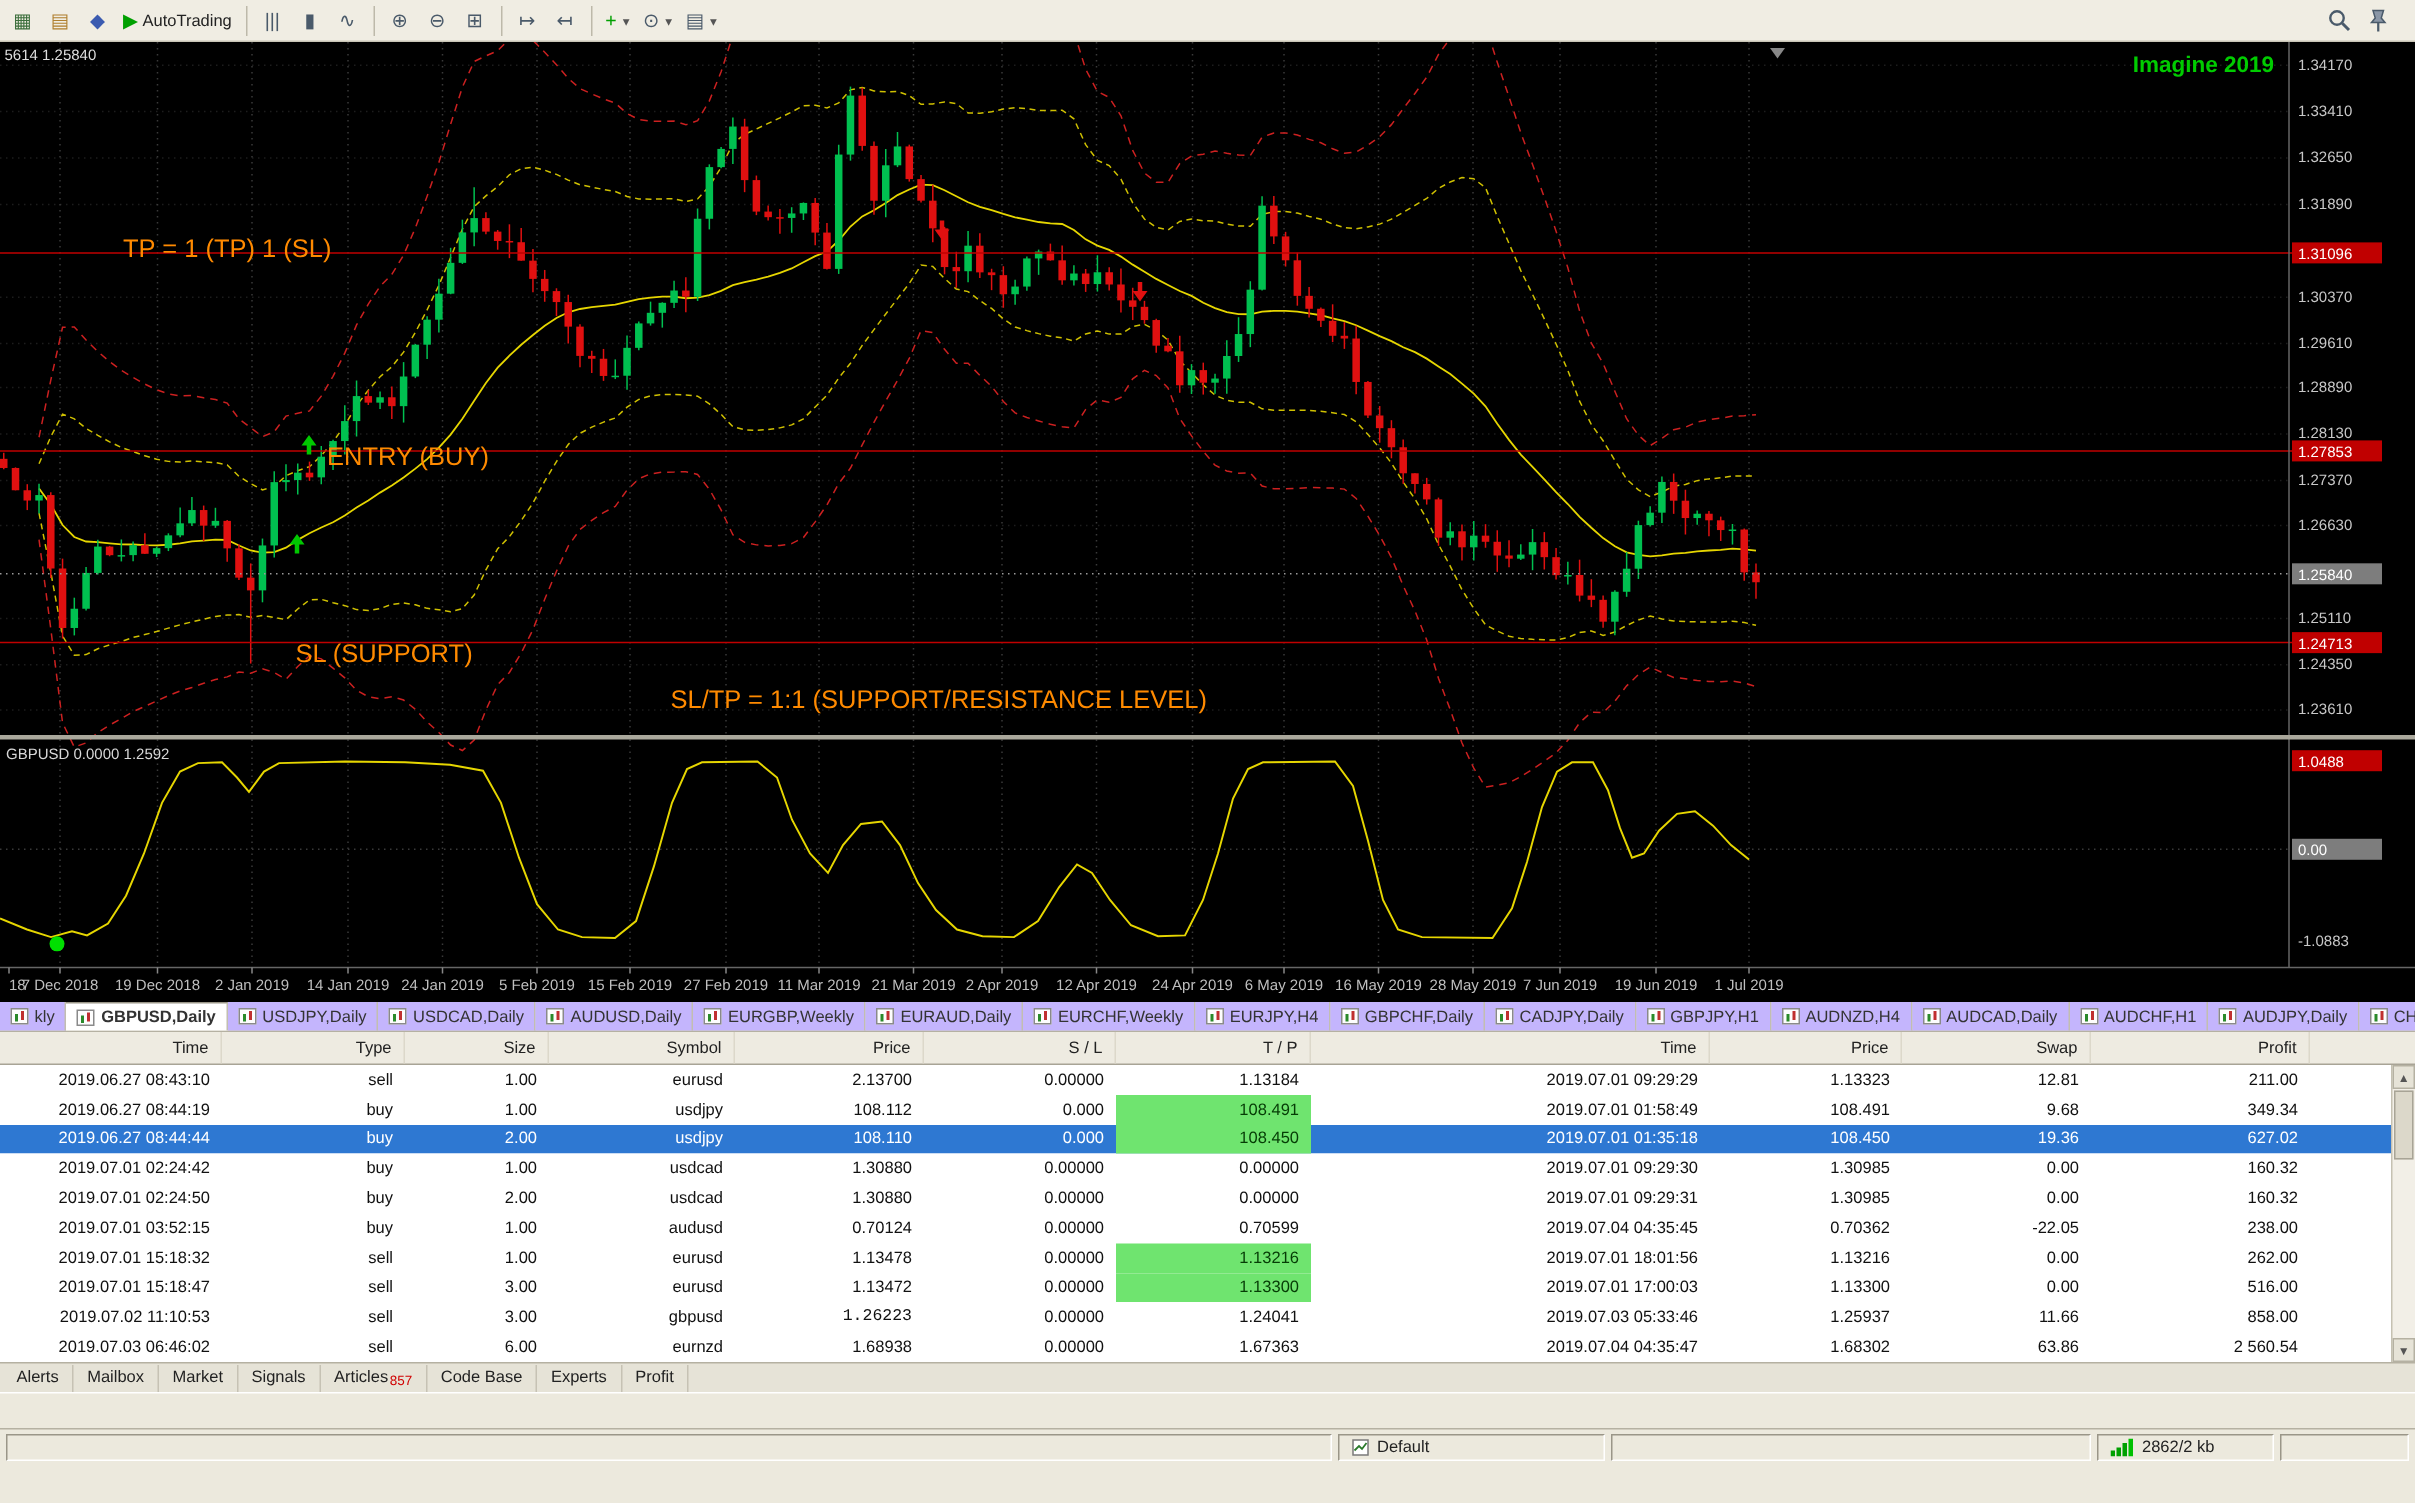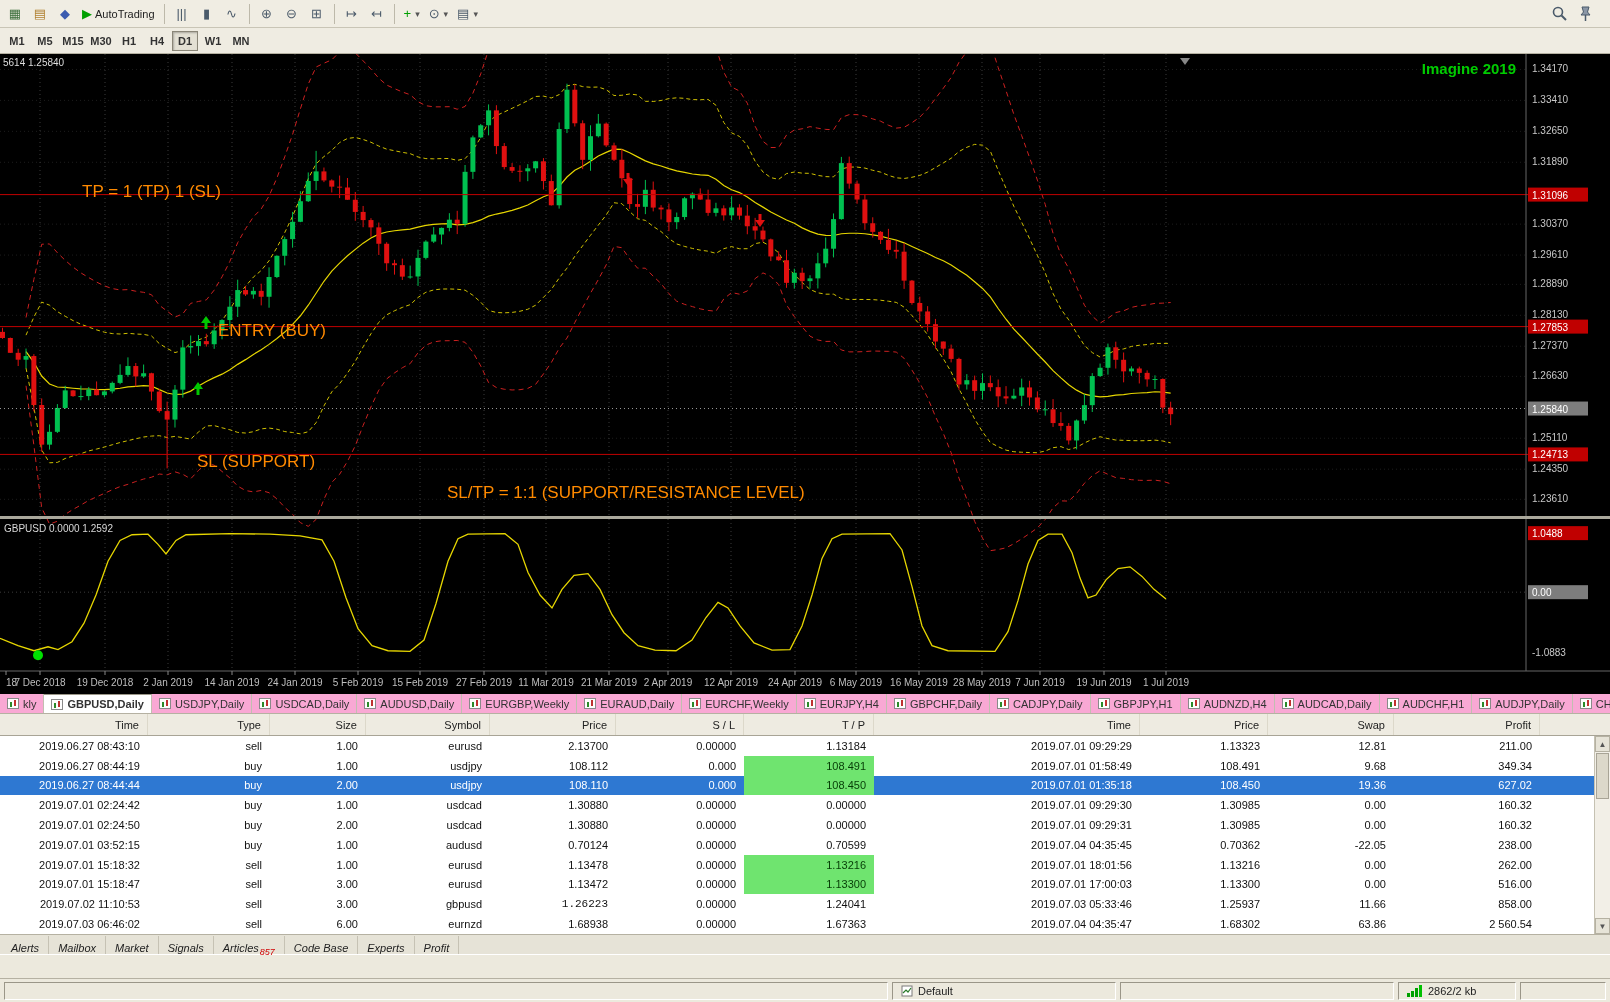--- a/index.html
+++ b/index.html
@@ -18,21 +18,21 @@
   .tfbar{height:26px;background:#efece2;border-bottom:1px solid #b5b1a2;display:flex;align-items:center;padding:0 4px;gap:2px;}
   .tfbtn{min-width:26px;height:20px;display:flex;align-items:center;justify-content:center;font-size:11px;font-weight:bold;color:#333;border:1px solid transparent;}
   .tfbtn.active{border:1px solid #8a8678;background:#e3e0d4;box-shadow:inset 1px 1px 2px rgba(0,0,0,.25);}
 
   
   .chart-region{height:640px;background:#000;position:relative;}
   .chart-region svg{display:block;}
 
   
   .chart-tabs{height:20px;background:#e6e3d7;border-bottom:1px solid #b5b1a2;display:flex;align-items:flex-end;padding:1px 0 0 0;}
-  .ctab{height:19px;display:flex;align-items:center;gap:4px;padding:0 7px;font-size:11px;color:#333;border-right:1px solid #c2beb0;background:#f9a8d4;white-space:nowrap;}
+  .ctab{height:19px;display:flex;align-items:center;gap:4px;padding:0 7px;font-size:11px;color:#333;border-right:1px solid #c2beb0;background:#c4b5fd;white-space:nowrap;}
   .ctab.active{background:#ffffff;font-weight:bold;border-top:1px solid #9a9688;}
   .tico{width:12px;height:11px;background:#fdfdfd;border:1px solid #8a8a8a;position:relative;display:inline-block;flex:none;}
   .tico::before{content:"";position:absolute;left:2px;top:3px;width:2px;height:5px;background:#2a8a2a;}
   .tico::after{content:"";position:absolute;left:6px;top:1px;width:2px;height:6px;background:#c03030;}
 
   
   .ttable{background:#fff;position:relative;}
   .thead{display:flex;height:22px;background:#eeebe1;border-bottom:1px solid #a8a496;align-items:center;}
   .hcell{height:100%;display:flex;align-items:center;justify-content:flex-end;padding-right:8px;font-size:11px;color:#222;border-right:1px solid #dcd8ca;}
   .tbody{height:198px;background:#fff;}
@@ -41,30 +41,30 @@
   .trow.sel .tcell{color:#fff;}
   .tcell{height:100%;display:flex;align-items:center;justify-content:flex-end;padding-right:8px;font-size:11px;color:#111;white-space:nowrap;}
   .tcell.hit{background:#6fe46f;color:#063c06 !important;}
   .trow.sel .tcell.hit{color:#063c06 !important;}
   .vscroll{position:absolute;top:22px;right:0;width:16px;height:198px;background:#f2efe7;border-left:1px solid #c5c1b2;display:flex;flex-direction:column;}
   .varrow{height:16px;display:flex;align-items:center;justify-content:center;font-size:8px;color:#555;background:#e6e3d7;border:1px solid #b5b1a2;}
   .vthumb{height:46px;margin:1px;background:#dcd8ca;border:1px solid #a8a496;}
 
   
   .bottom-tabs{height:20px;background:#e6e3d7;border-top:1px solid #b5b1a2;display:flex;align-items:center;padding-left:2px;}
-  .btab{height:18px;display:flex;align-items:flex-end;gap:1px;padding:2px 9px 0 9px;font-size:11px;color:#222;border-right:1px solid #c6c2b4;font-style:italic;}
+  .btab{height:18px;display:flex;align-items:flex-start;gap:1px;padding:2px 9px 0 9px;font-size:11px;color:#222;border-right:1px solid #c6c2b4;}
   .btab .badge{color:#d00000;font-size:9px;position:relative;top:3px;}
 
   .gap-strip{height:24px;background:#ece9dd;border-top:1px solid #fff;}
 
   
   .status-bar{height:24px;background:#ece9dd;border-top:1px solid #b5b1a2;display:flex;align-items:center;gap:4px;padding:2px 4px;}
   .spanel{height:18px;border:1px solid;border-color:#9a9688 #fff #fff #9a9688;display:flex;align-items:center;padding:0 8px;font-size:11px;color:#222;gap:5px;}
   .spanel.fill1{width:884px;}
-  .spanel.profile{width:224px;}
+  .spanel.profile{width:178px;}
   .spanel.fill2{flex:1;}
   .spanel.traffic{width:118px;}
   .spanel.fill3{width:86px;}
 
   svg text{font-family:"Liberation Sans",sans-serif;}
 </style>
 </head>
 <body>
 
 <div class="app">
@@ -130,31 +130,20 @@
         <circle cx="7" cy="7" r="4.5" fill="none" stroke="#4a5a6a" stroke-width="1.6"></circle>
         <line x1="10.5" y1="10.5" x2="15" y2="15" stroke="#4a5a6a" stroke-width="2"></line>
       </svg>
       <svg width="15" height="17" viewBox="0 0 15 17">
         <path d="M4 2 h7 l-1.5 5 l2.5 3 h-9 l2.5-3 z" fill="#8a96a6" stroke="#4a5a6a" stroke-width="1"></path>
         <line x1="7.5" y1="10" x2="7.5" y2="16" stroke="#4a5a6a" stroke-width="1.5"></line>
       </svg>
     </div>
   </div>
 
-  <div class="tfbar" id="tfbar">
-      <div class="tfbtn">M1</div>
-      <div class="tfbtn">M5</div>
-      <div class="tfbtn">M15</div>
-      <div class="tfbtn">M30</div>
-      <div class="tfbtn">H1</div>
-      <div class="tfbtn">H4</div>
-      <div class="tfbtn active">D1</div>
-      <div class="tfbtn">W1</div>
-      <div class="tfbtn">MN</div>
-    </div>
 
   <div class="chart-region">
     <svg id="chart-svg" width="1610" height="640">
         <rect x="0" y="0" width="1610" height="640" fill="#000"></rect>
         <g>
           <line x1="0" y1="15.467841409691742" x2="1526" y2="15.467841409691742" stroke="#1d1d1d" stroke-dasharray="1 3"></line>
           <line x1="0" y1="46.40352422907432" x2="1526" y2="46.40352422907432" stroke="#1d1d1d" stroke-dasharray="1 3"></line>
           <line x1="0" y1="77.33920704845781" x2="1526" y2="77.33920704845781" stroke="#1d1d1d" stroke-dasharray="1 3"></line>
           <line x1="0" y1="108.2748898678413" x2="1526" y2="108.2748898678413" stroke="#1d1d1d" stroke-dasharray="1 3"></line>
           <line x1="0" y1="170.14625550660736" x2="1526" y2="170.14625550660736" stroke="#1d1d1d" stroke-dasharray="1 3"></line>

